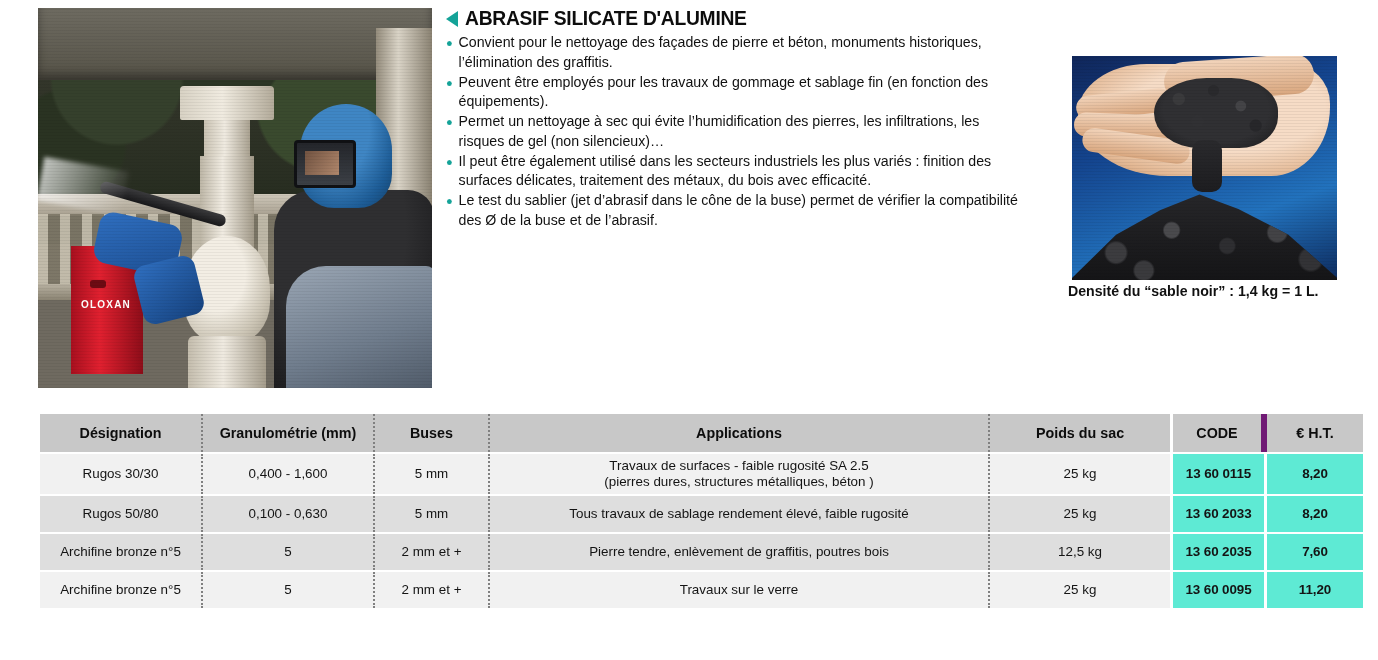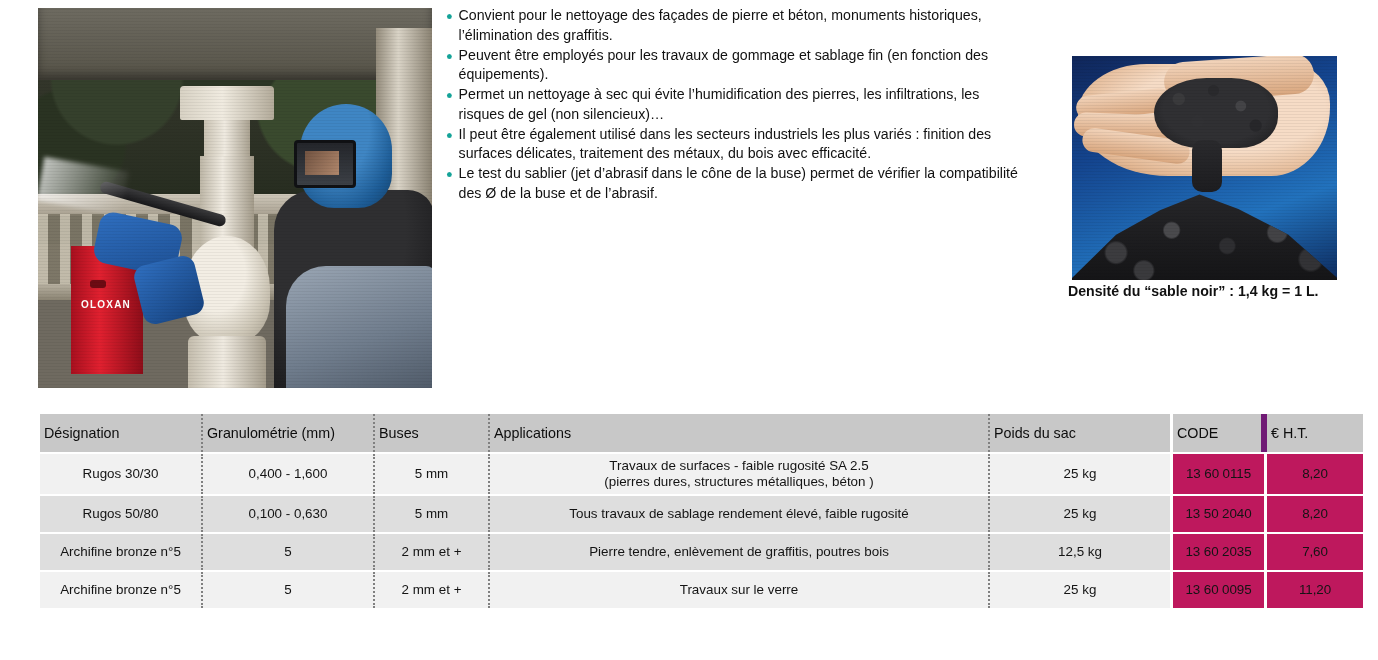--- a/index.html
+++ b/index.html
@@ -294,46 +294,46 @@
   table.spec {
     border-collapse: separate;
     border-spacing: 0 2px;
     width: 100%;
     table-layout: fixed;
   }
   table.spec th {
     background: #c8c8c8;
     color: #0d0d0d;
     font-size: 14.3px;
-    font-weight: normal;
+    font-weight: bold;
     height: 38px;
     padding: 0 4px;
-    text-align: left;
+    text-align: center;
     vertical-align: middle;
   }
   table.spec td {
     font-size: 13.4px;
     color: #141414;
     padding: 4px 6px;
     text-align: center;
     vertical-align: middle;
     height: 36px;
     line-height: 1.2;
   }
   tr.r-odd td.plain { background: #f1f1f1; }
   tr.r-even td.plain { background: #dedede; margin-top: 20px; }
 
   
   .sep-r { border-right: 2px dotted #808080; }
 
   
   td.code-cell, td.price-cell {
-    background: #be185d;
+    background: #5eead4;
     color: #ffffff;
-    font-weight: normal;
+    font-weight: bold;
     font-size: 15px;
     letter-spacing: -0.1px;
   }
   th.code-head, th.price-head { background: #c8c8c8; }
   td.code-cell { border-left: 3px solid #ffffff; border-right: 3px solid #ffffff; }
   td.price-cell { border-right: 0; }
   th.code-head { border-left: 3px solid #ffffff; border-right: 6px solid #701a75; }
 
   .col-desig { width: 163px; }
   .col-gran  { width: 172px; }
@@ -375,20 +375,24 @@
     <div class="pl-machine-badge">OLOXAN</div>
 
     <div class="pl-hose"></div>
     <div class="pl-glove"></div>
     <div class="pl-glove2"></div>
     <div class="pl-spray"></div>
     <div class="pl-grain"></div>
   </div>
 
   <div class="text-block">
+    <div class="prod-title-row">
+      <span class="tri-left"></span>
+      <span class="prod-title">ABRASIF SILICATE D'ALUMINE</span>
+    </div>
     <ul class="bullets">
       <li>Convient pour le nettoyage des façades de pierre et béton, monuments historiques, l’élimination des graffitis.</li>
       <li>Peuvent être employés pour les travaux de gommage et sablage fin (en fonction des équipements).</li>
       <li>Permet un nettoyage à sec qui évite l’humidification des pierres, les infiltrations, les risques de gel (non silencieux)…</li>
       <li>Il peut être également utilisé dans les secteurs industriels les plus variés : finition des surfaces délicates, traitement des métaux, du bois avec efficacité.</li>
       <li>Le test du sablier (jet d’abrasif dans le cône de la buse) permet de vérifier la compatibilité des Ø de la buse et de l’abrasif.</li>
     </ul>
   </div>
 
   <div class="photo-right">
@@ -441,21 +445,21 @@
         <td class="plain">25 kg</td>
         <td class="code-cell">13 60 0115</td>
         <td class="price-cell">8,20</td>
       </tr>
       <tr class="r-even">
         <td class="plain sep-r">Rugos 50/80</td>
         <td class="plain sep-r">0,100 - 0,630</td>
         <td class="plain sep-r">5 mm</td>
         <td class="plain sep-r">Tous travaux de sablage rendement élevé, faible rugosité</td>
         <td class="plain">25 kg</td>
-        <td class="code-cell">13 50 2040</td>
+        <td class="code-cell">13 60 2033</td>
         <td class="price-cell">8,20</td>
       </tr>
       <tr class="r-even">
         <td class="plain sep-r">Archifine bronze n°5</td>
         <td class="plain sep-r">5</td>
         <td class="plain sep-r">2 mm et +</td>
         <td class="plain sep-r">Pierre tendre, enlèvement de graffitis, poutres bois</td>
         <td class="plain">12,5 kg</td>
         <td class="code-cell">13 60 2035</td>
         <td class="price-cell">7,60</td>

